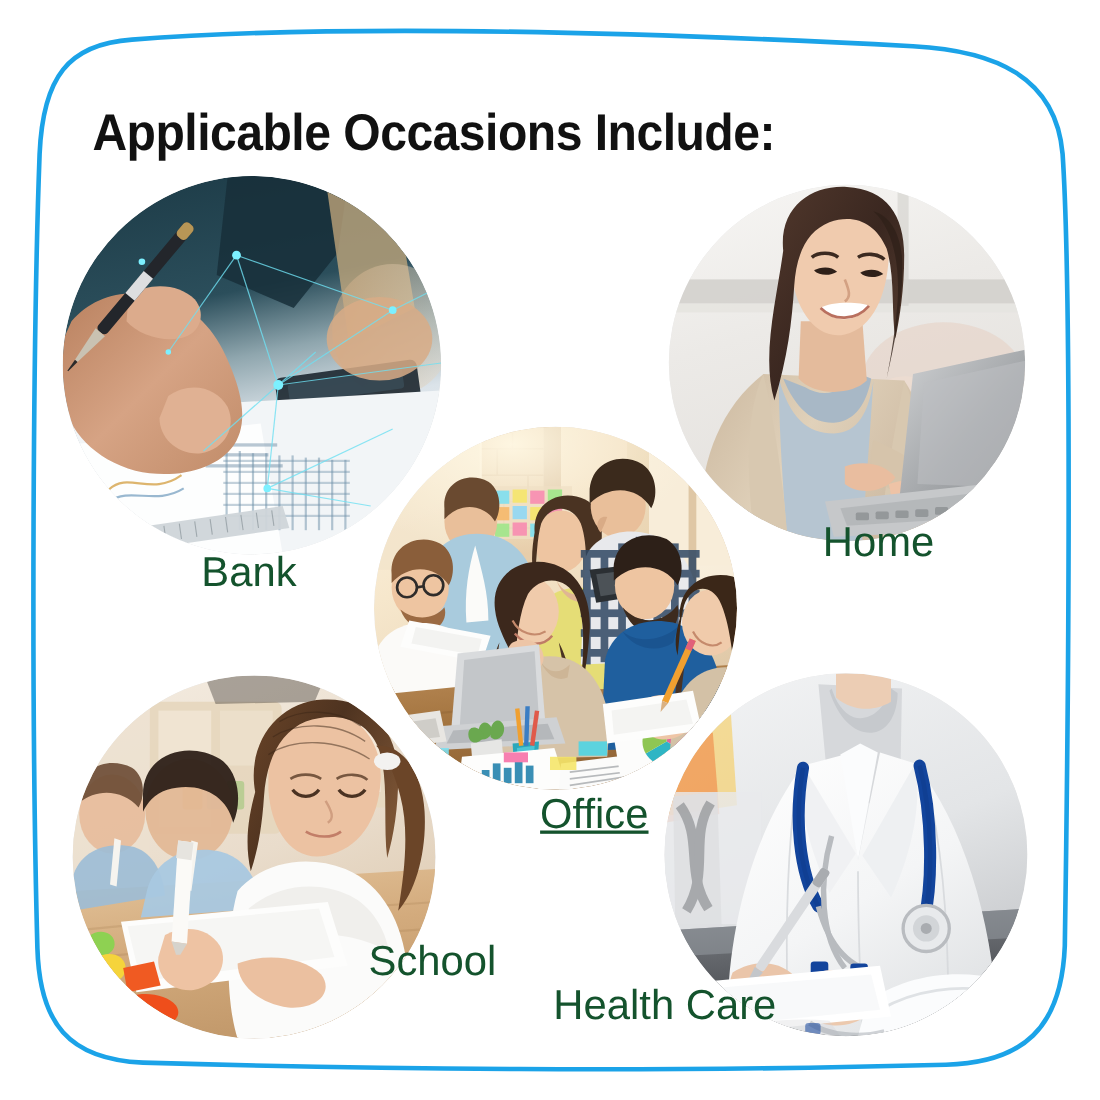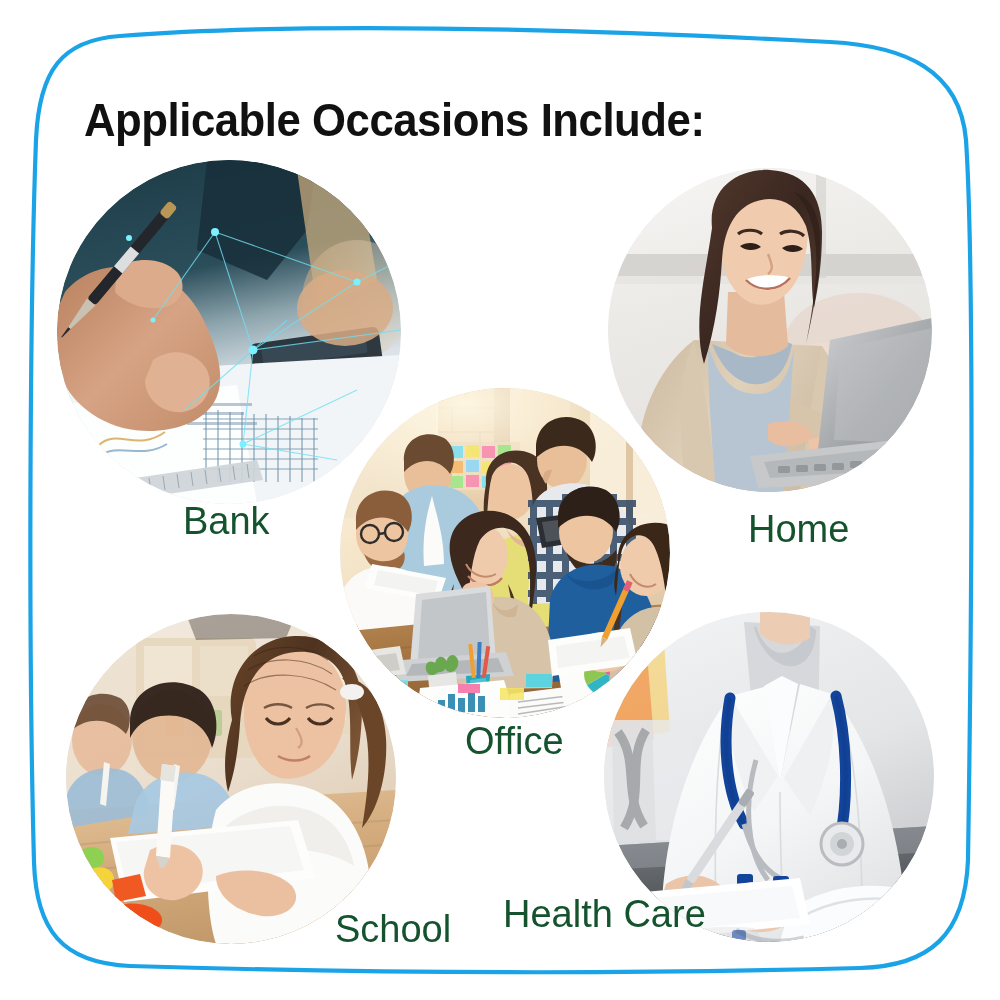--- a/index.html
+++ b/index.html
@@ -51,29 +51,29 @@
     z-index:35;
   }
 
   
   #occ-bank       { left:57px;  top:160px; width:344px; height:344px; z-index:12;}
   #occ-bank .photo{ width:344px; height:344px; }
   #label-bank     { left:183px; top:500px; }
 
   #occ-home       { left:608px; top:168px; width:324px; height:324px; z-index:12;}
   #occ-home .photo{ width:324px; height:324px; }
-  #label-home     { left:748px; top:508px; }
+  #label-home     { left:748px; top:472px; }
 
   #occ-office      { left:340px; top:388px; width:330px; height:330px; z-index:20;}
   #occ-office .photo{ width:330px; height:330px; }
-  #label-office    { left:465px; top:720px; z-index:36;}
+  #label-office    { left:491px; top:720px; z-index:36;text-decoration:underline;}
 
   #occ-school       { left:66px;  top:614px; width:330px; height:330px; z-index:12;}
   #occ-school .photo{ width:330px; height:330px; }
-  #label-school     { left:335px; top:908px; }
+  #label-school     { left:335px; top:853px; }
 
   #occ-health       { left:604px; top:612px; width:330px; height:330px; z-index:12;}
   #occ-health .photo{ width:330px; height:330px; }
   #label-health     { left:503px; top:893px; }
 </style>
 </head>
 <body>
 
 <div id="page-title">Applicable Occasions Include:</div>
 

